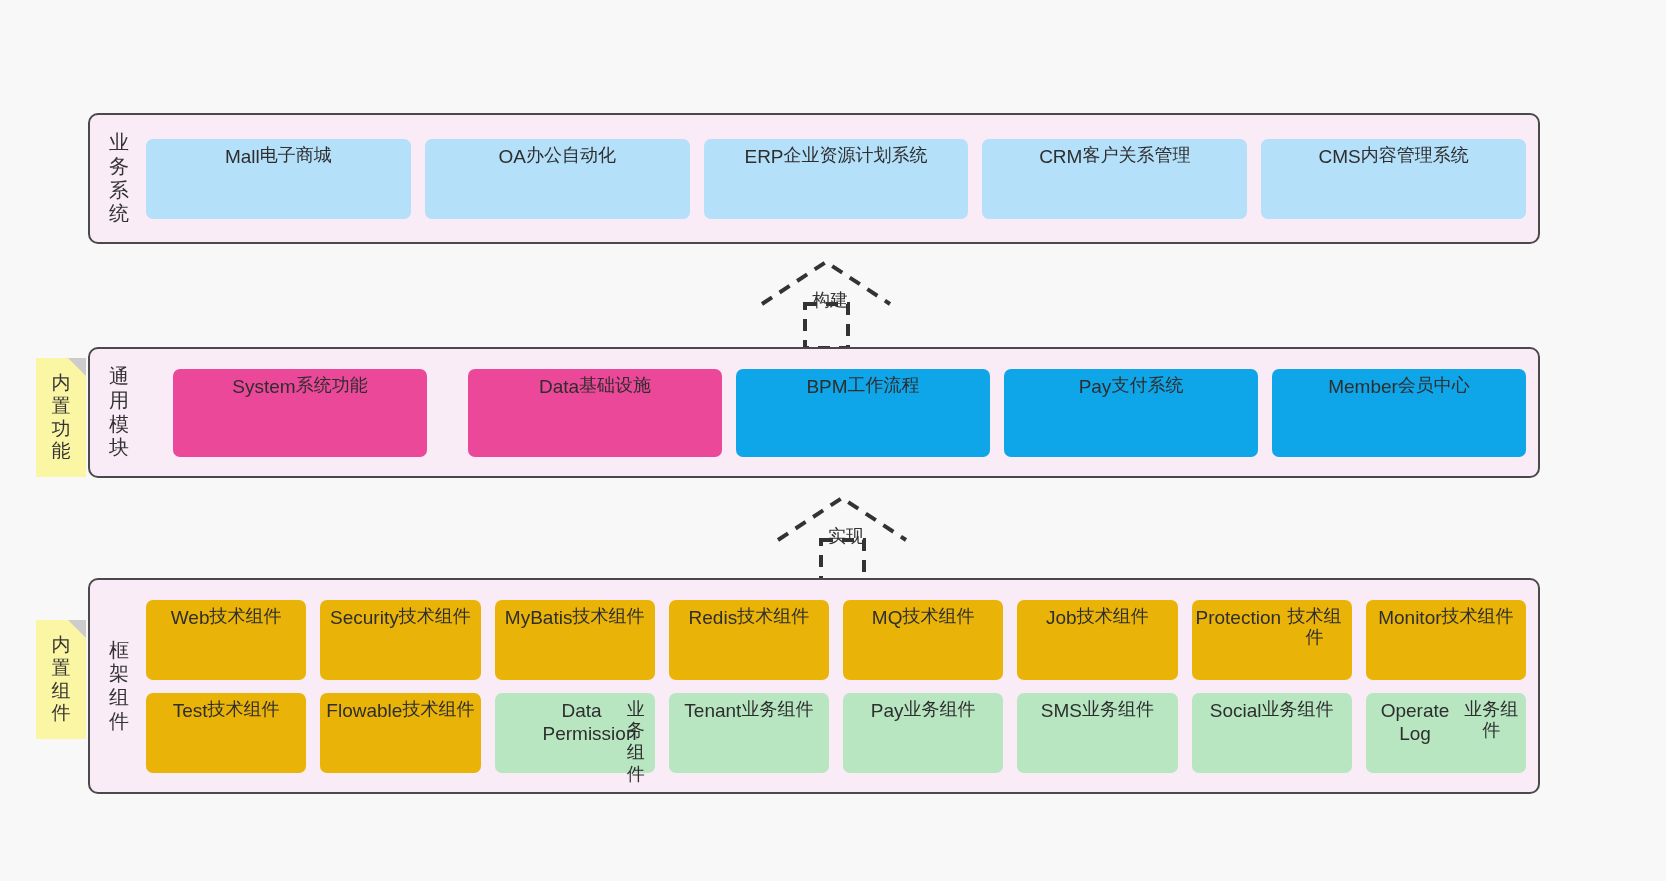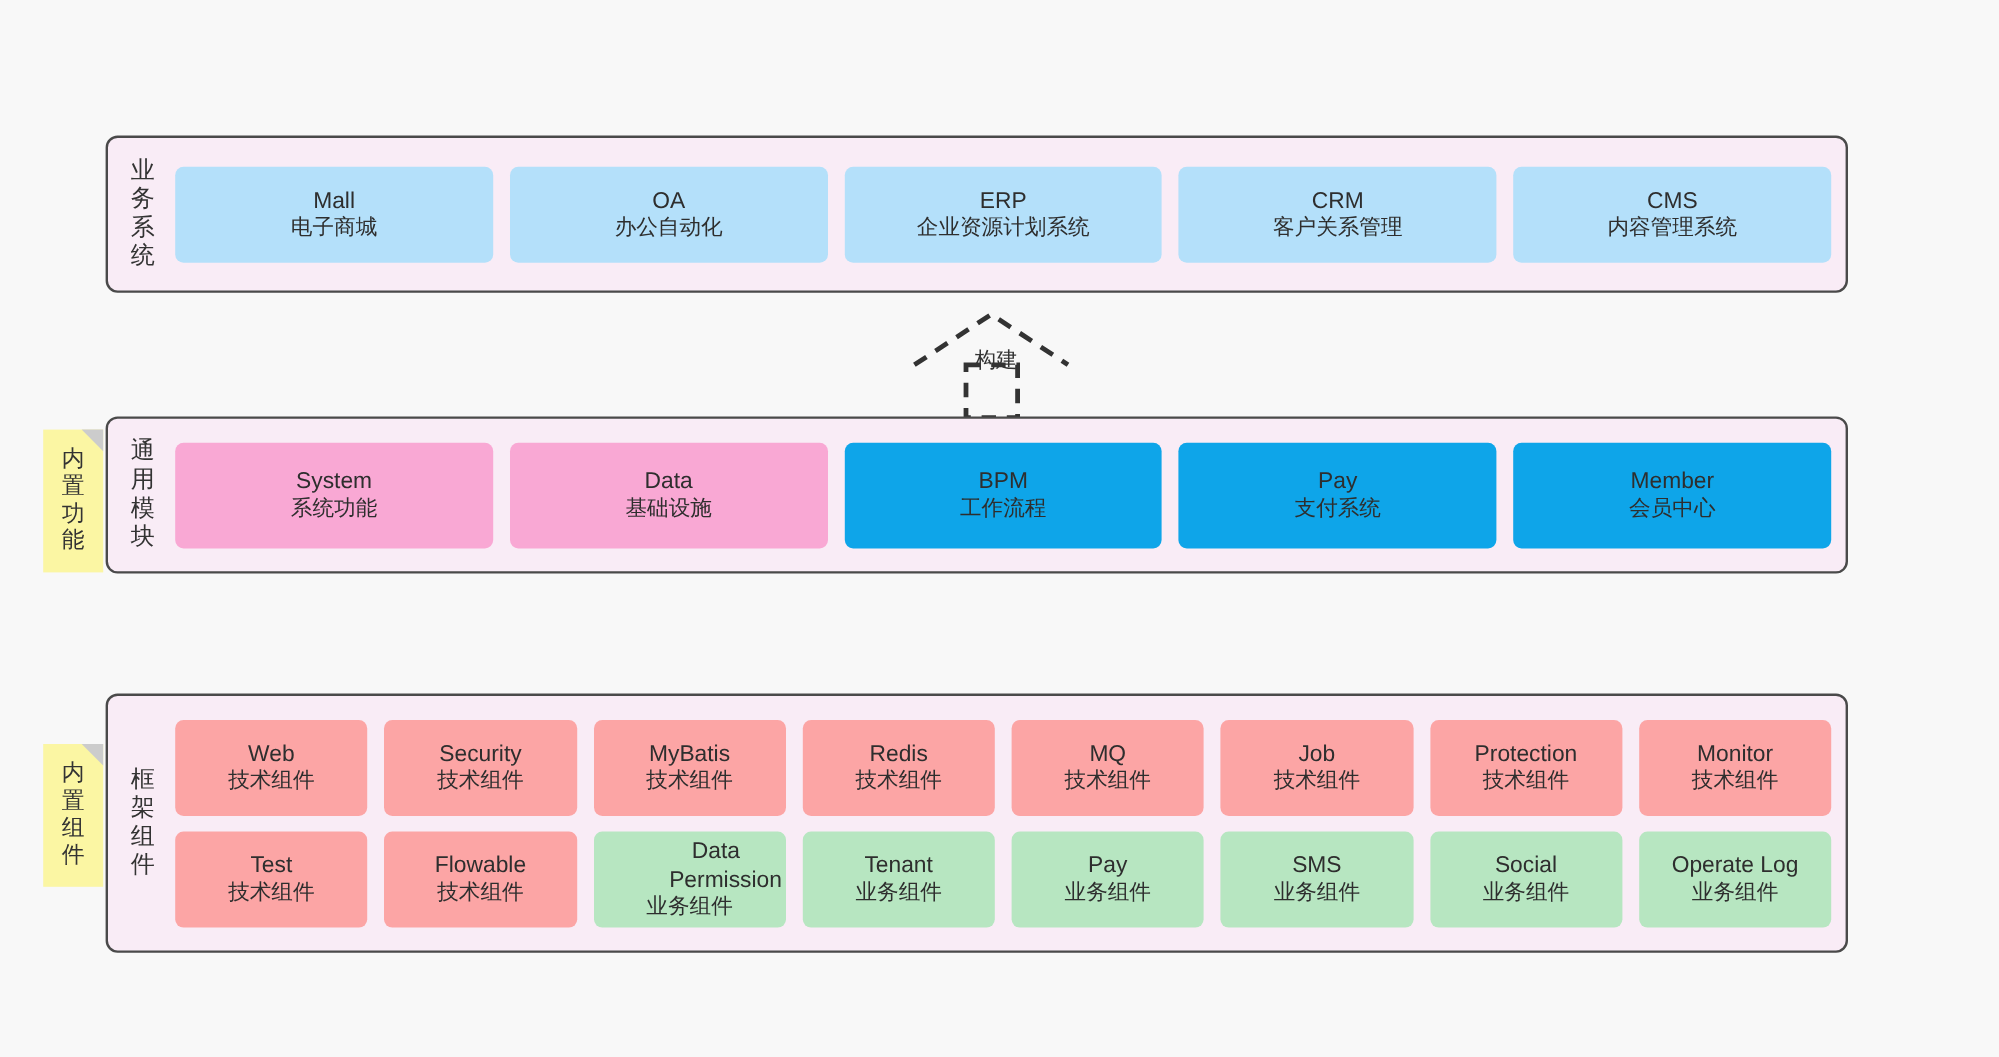--- a/index.html
+++ b/index.html
@@ -54,34 +54,33 @@
     padding-left: 10px;
   }
   .card-row {
     display: flex;
     gap: 14px;
   }
   .card {
     flex: 1 1 0;
     border-radius: 7px;
     display: flex;
-    flex-direction: column;
-    align-items: center;
+    flex-direction: row;
     justify-content: center;
     text-align: center;
     line-height: 1.22;
     padding: 6px 4px;
   }
   .card .ttl { font-size: 19px; color: #2e2e2e; }
   .card .sub { font-size: 18px; color: #2e2e2e; }
 
   .c-blue   { background: #b4e0fa; height: 80px; }
-  .c-red    { background: #f9a8d4; height: 88px; }
+  .c-red    { background: #ec4899; height: 88px; margin-left: 27px; }
   .c-pink   { background: #0ea5e9; height: 88px; }
-  .c-green  { background: #fca5a5; height: 80px; }
+  .c-green  { background: #eab308; height: 80px; }
   .c-lgreen { background: #b7e6c1; height: 80px; }
 
   
   .note {
     position: absolute;
     width: 50px;
     background: #fbf6a3;
     display: flex;
     flex-direction: column;
     align-items: center;
@@ -190,20 +189,27 @@
           <div class="sub">支付系统</div>
         </div>
         <div class="card c-pink">
           <div class="ttl">Member</div>
           <div class="sub">会员中心</div>
         </div>
       </div>
     </div>
   </div>
 
+  <div class="arrow" id="arrow-implement" style="left:766px; top:488px; width:160px; height:98px;">
+    <svg width="160" height="98" viewBox="0 0 160 98">
+      <path d="M 12 52 L 76 10 L 140 52" fill="none" stroke="#333333" stroke-width="4" stroke-dasharray="12,9" stroke-linecap="butt"></path>
+      <path d="M 55 52 L 98 52 L 98 96 L 55 96 Z" fill="none" stroke="#333333" stroke-width="4" stroke-dasharray="12,9"></path>
+    </svg>
+    <div class="lbl" style="left:62px; top:36px;">实现</div>
+  </div>
 
   <div class="note" id="note-1" style="left:36px; top:620px; width:50px; height:119px;">
     <div class="fold"></div>
     <span>内</span>
     <span>置</span>
     <span>组</span>
     <span>件</span>
   </div>
 
   <div class="layer" id="layer-2" style="left:88px; top:578px; width:1452px; height:216px;">

